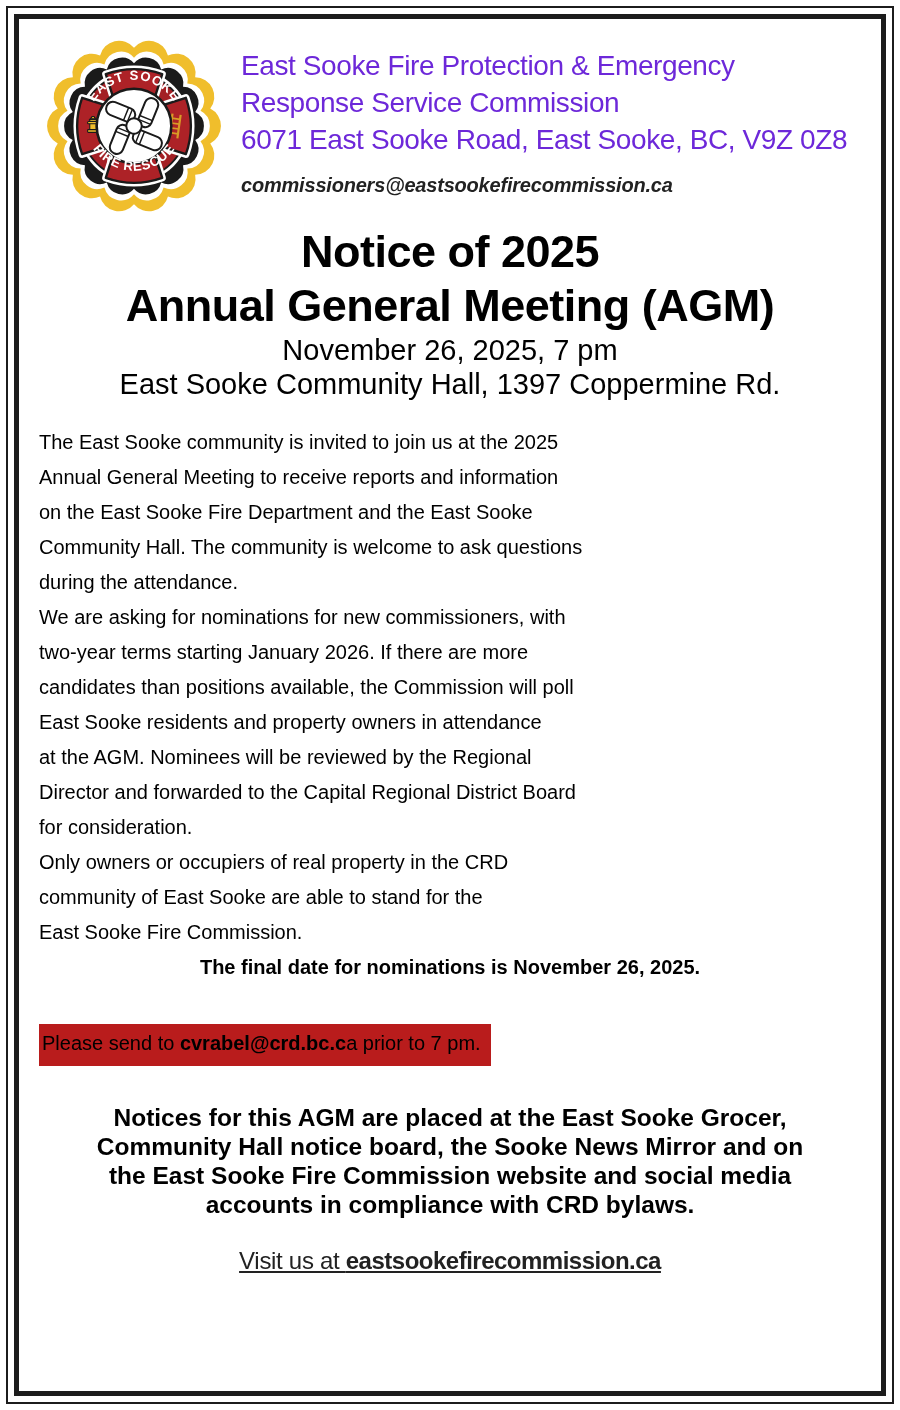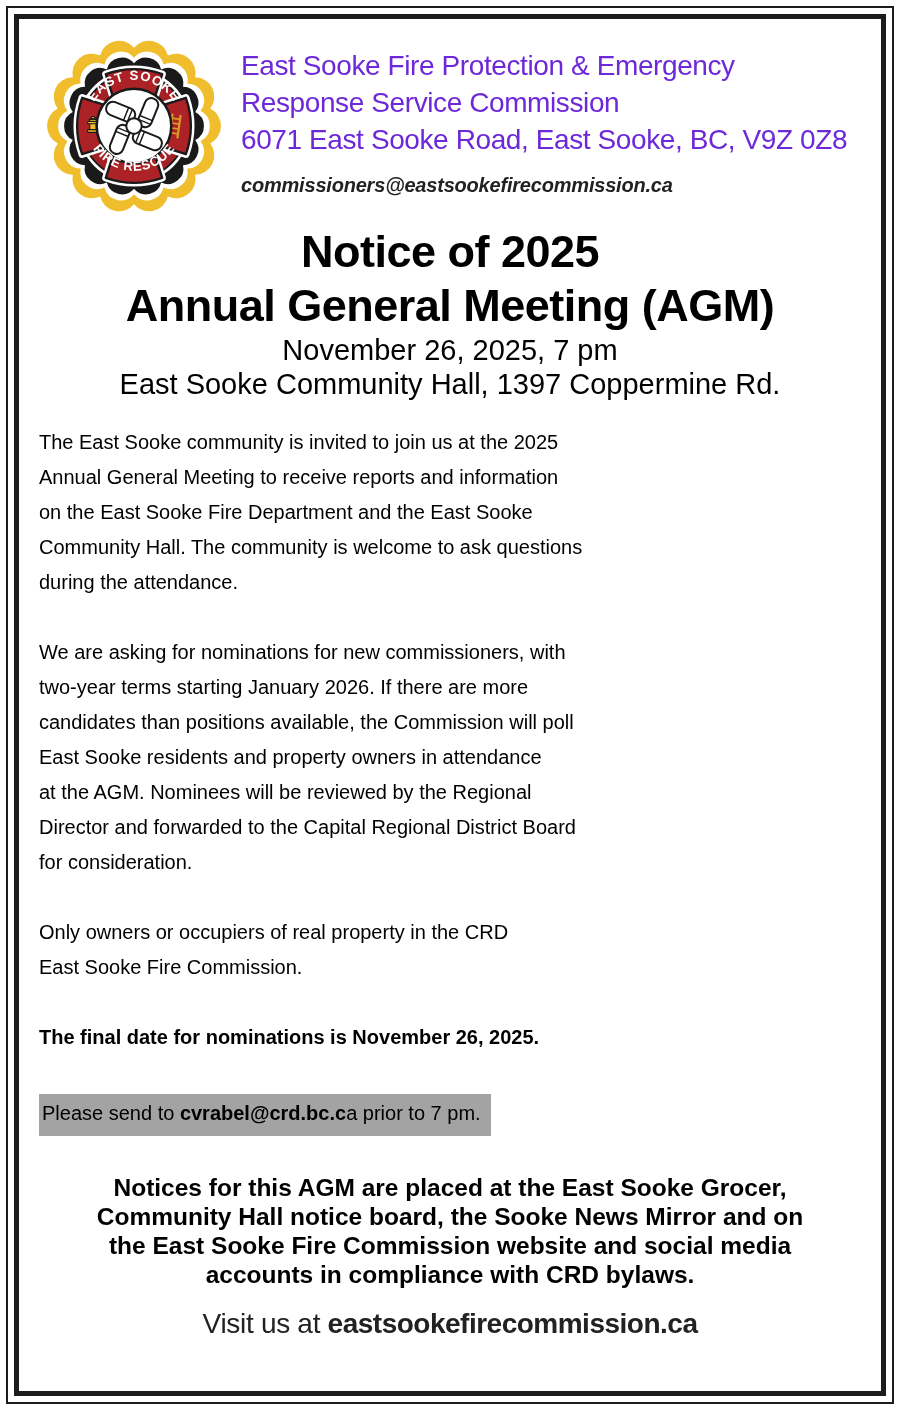--- a/index.html
+++ b/index.html
@@ -24,30 +24,30 @@
   .org-line { font-size: 28px; line-height: 37px; color: #6d28d9; letter-spacing: -0.4px; }
   .org-email { font-size: 20px; line-height: 30px; font-weight: 700; font-style: italic; color: #222; margin-top: 12px; letter-spacing: -0.2px; }
 
   
   .titleblock { text-align: center; margin-top: 8px; }
   .h1 { font-size: 45px; font-weight: 700; line-height: 54px; letter-spacing: -0.5px; }
   .h2 { font-size: 29px; font-weight: 400; line-height: 34px; }
 
   
   .bodytext { margin: 24px 2px 0 2px; font-size: 20px; line-height: 35px; }
-  .para { margin-top: 35px; }
+  .para { }
   .para:first-child { margin-top: 0; }
   .para-line { white-space: nowrap; }
-  .bold { font-weight: 700; }
+  .bold { font-weight: 700; text-align: center; }
   .hl-wrap { margin-top: 39px; }
-  .highlight { display: inline-block; background: #a3a3a3; padding: 2px 10px 5px 3px; }
+  .highlight { display: inline-block; background: #b91c1c; padding: 2px 10px 5px 3px; }
 
   
   .footer-notice { text-align: center; font-weight: 700; font-size: 24.5px; line-height: 29px; margin-top: 37px; }
-  .visit { text-align: center; font-size: 28px; margin-top: 19px; color: #222; letter-spacing: -0.3px; }
+  .visit { text-align: center; font-size: 24px; margin-top: 28px; color: #222; letter-spacing: -0.3px; text-decoration: underline; }
   .visit b { letter-spacing: -0.5px; }
 </style>
 </head>
 <body>
 
 <div class="frame-outer"></div>
 <div class="frame-inner"></div>
 
 <div class="content">
 
@@ -141,20 +141,21 @@
       <div class="para-line">two-year terms starting January 2026. If there are more</div>
       <div class="para-line">candidates than positions available, the Commission will poll</div>
       <div class="para-line">East Sooke residents and property owners in attendance</div>
       <div class="para-line">at the AGM. Nominees will be reviewed by the Regional</div>
       <div class="para-line">Director and forwarded to the Capital Regional District Board</div>
       <div class="para-line">for consideration.</div>
     </div>
 
     <div class="para">
       <div class="para-line">Only owners or occupiers of real property in the CRD</div>
+      <div class="para-line">community of East Sooke are able to stand for the</div>
       <div class="para-line">East Sooke Fire Commission.</div>
     </div>
 
     <div class="para bold">The final date for nominations is November 26, 2025.</div>
 
     <div class="hl-wrap">
       <span class="highlight"><span>Please send to </span><b>cvrabel@crd.bc.c</b><span>a prior to 7 pm.</span></span>
     </div>
   </section>
 

